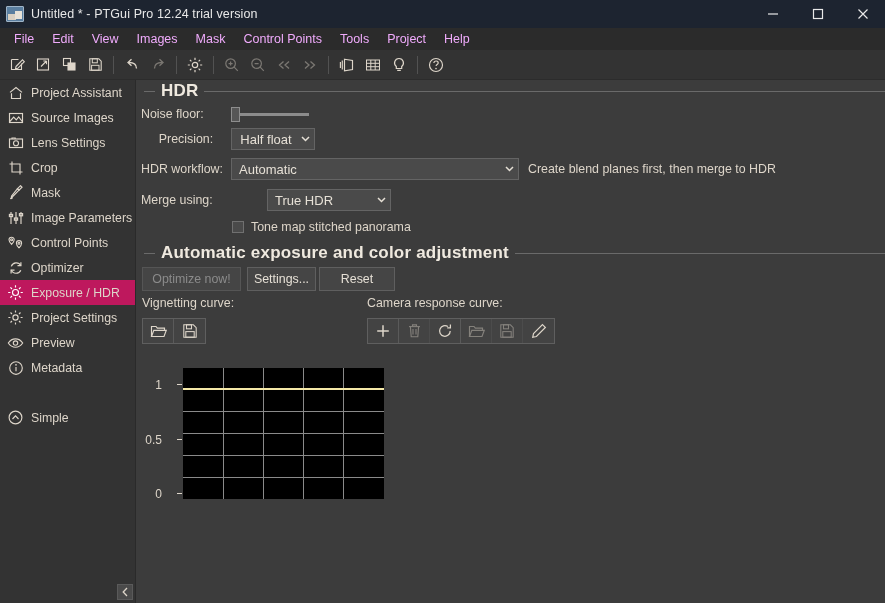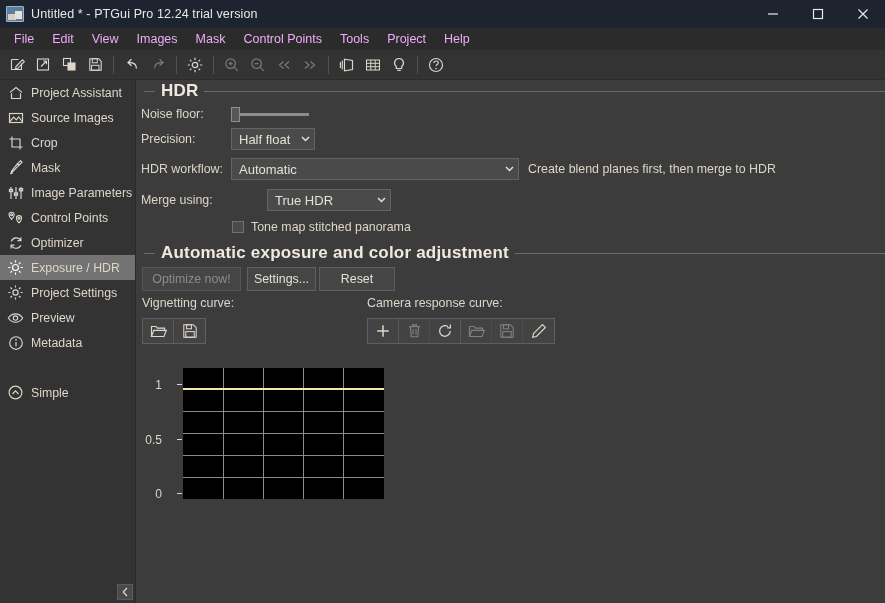--- a/index.html
+++ b/index.html
@@ -65,21 +65,21 @@
 
   
   .sidebar {
     position:absolute; left:0; top:80px; width:136px; bottom:0;
     background: #333333; border-right: 1px solid #2a2a2a;
   }
   .side-item {
     height: 25px; display:flex; align-items:center; padding-left: 7px;
     font-size: 12.3px; color: #ded6ca; white-space: nowrap;
   }
-  .side-item.sel { background: #737373; }
+  .side-item.sel { background: #be185d; }
   .side-ico {
     width: 17px; height: 17px; margin-right: 7px; flex:none;
     display:flex; align-items:center; justify-content:center;
   }
   .side-ico svg { display:block; }
   .side-gap { height: 25px; }
   .collapse {
     position:absolute; left:117px; bottom:3px;
     width:16px; height:16px; background:#4a4a4a; border:1px solid #5a5a5a;
     display:flex; align-items:center; justify-content:center;
@@ -341,20 +341,32 @@
         <svg width="16" height="16" viewBox="0 0 16 16">
             <g stroke="#ded6ca" stroke-width="1.15" fill="none">
               <rect x="1.5" y="3.5" width="13" height="9"></rect>
               <path d="M1.8 11.5l3.9-4.3 2.6 2.6 2.4-2.8 3.5 4.5"></path>
             </g>
           </svg>
       </span>
       <span>Source Images</span>
     </div>
 
+    <div class="side-item">
+      <span class="side-ico">
+        <svg width="16" height="16" viewBox="0 0 16 16">
+            <g stroke="#ded6ca" stroke-width="1.15" fill="none">
+              <rect x="1.5" y="4" width="13" height="8.5"></rect>
+              <circle cx="8" cy="8.2" r="2.5"></circle>
+              <path d="M4 4V3h3.2v1"></path>
+            </g>
+          </svg>
+      </span>
+      <span>Lens Settings</span>
+    </div>
 
     <div class="side-item">
       <span class="side-ico">
         <svg width="16" height="16" viewBox="0 0 16 16">
             <g stroke="#ded6ca" stroke-width="1.15" fill="none">
               <path d="M4 1.5v10.5h10.5M1.5 4h10.5v10.5"></path>
             </g>
           </svg>
       </span>
       <span>Crop</span>
@@ -498,21 +510,21 @@
     </div>
 
     <div class="row" style="left:5px; top:26px;">
       <span class="lbl" style="width:90px;">Noise floor:</span>
       <span class="slider">
         <span class="slider-track"></span>
         <span class="slider-thumb"></span>
       </span>
     </div>
 
-    <div class="row" style="left:5px; top:48px;">
+    <div class="row" style="left:5px; top:48px;text-align:center;">
       <span class="lbl" style="width:90px;">Precision:</span>
       <span class="combo" style="width:84px;">
         <span class="cval">Half float</span>
         <span class="carrow">
           <svg width="9" height="6" viewBox="0 0 9 6">
               <path d="M1 1l3.5 3.5L8 1" stroke="#e6e0d6" stroke-width="1.5" fill="none"></path>
             </svg>
         </span>
       </span>
     </div>

